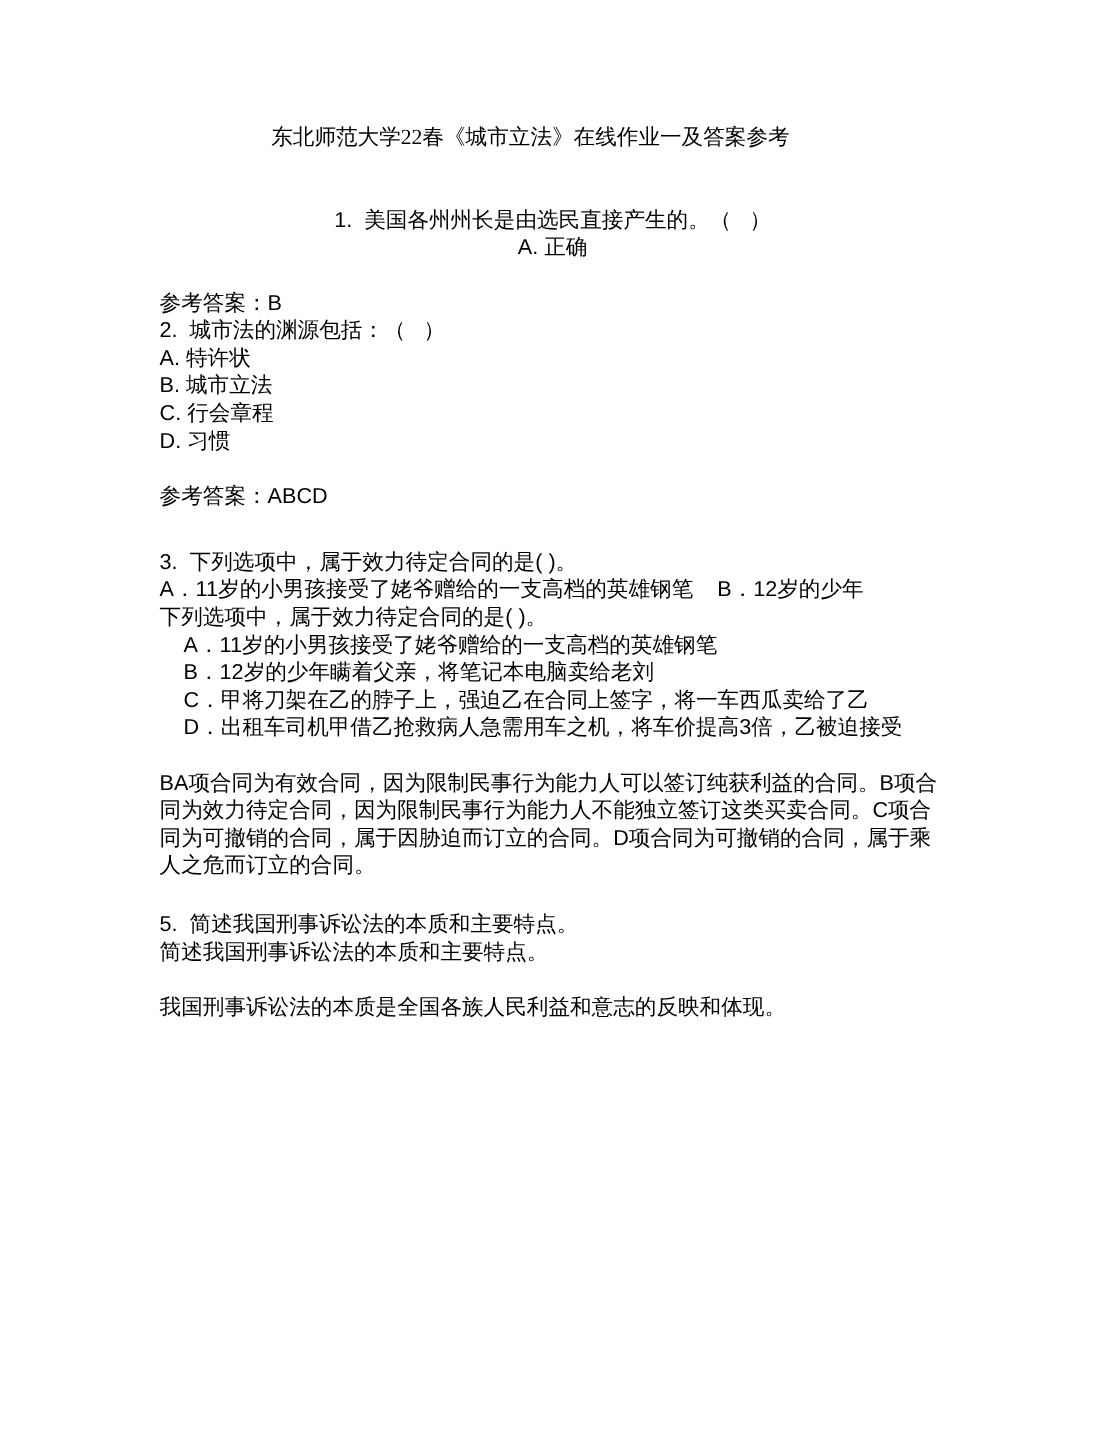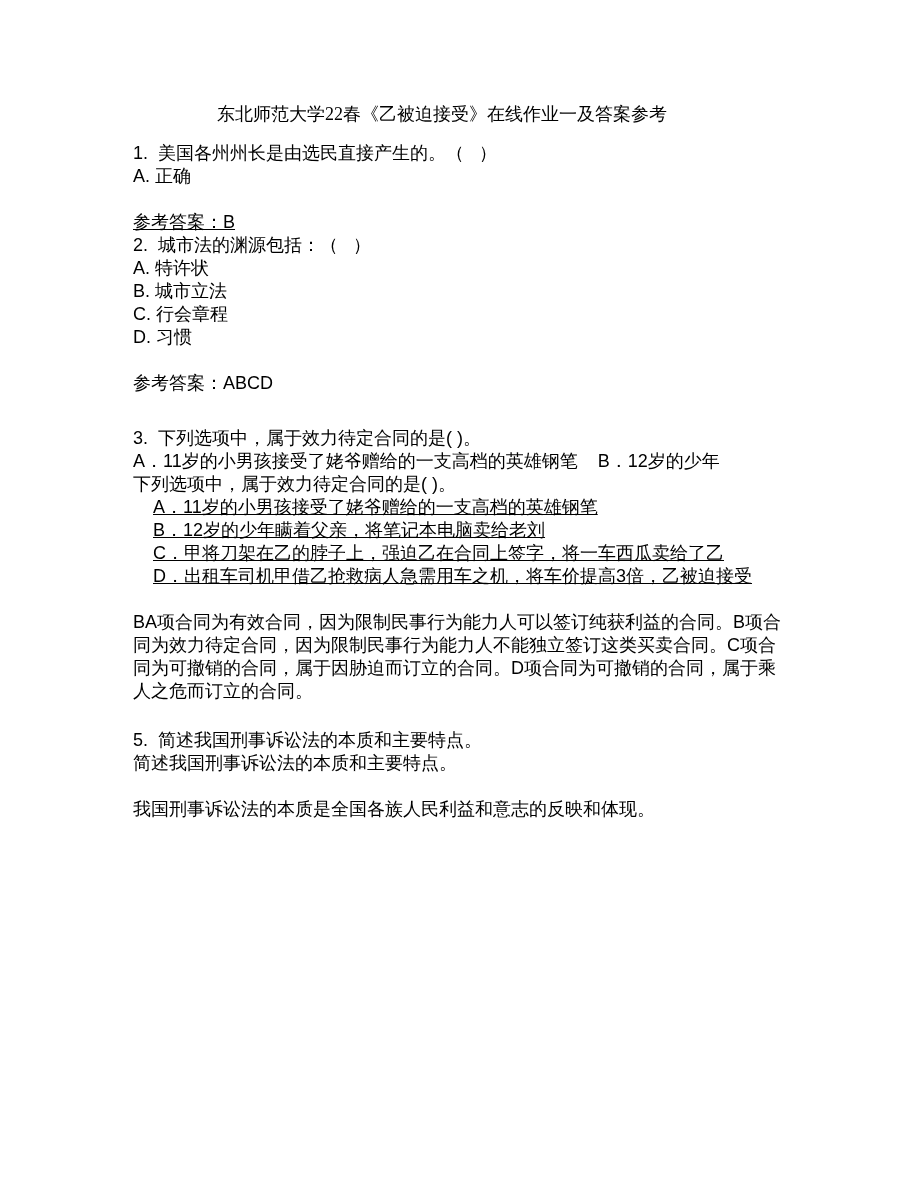--- a/index.html
+++ b/index.html
@@ -30,36 +30,36 @@
     font-weight: 400;
     font-size: 18px;
     line-height: 23px;
     text-align: center;
     margin: 0;
     padding-right: 37px; 
     white-space: pre-wrap;
     color: #000000;
   }
   section { margin: 0; padding: 0; }
-  .sec-q1   { margin-top: 16px; }
-  .ans-1    { margin-top: 23px; text-decoration: underline; }
+  .sec-q1   { margin-top: 46px; text-align: center; }
+  .ans-1    { margin-top: 23px; }
   .sec-q2   { }
   .ans-2    { margin-top: 23px; }
   .sec-q3   { margin-top: 32px; }
   .para-expl{ margin-top: 23px; }
   .sec-q4   { margin-top: 26px; }
   .sec-final{ margin-top: 23px; }
-  .indent   { padding-left: 20px; text-decoration: underline; }
+  .indent   { padding-left: 20px; }
 </style>
 </head>
 <body>
 
 <div class="page">
 
-  <h1 class="title">东北师范大学22春《乙被迫接受》在线作业一及答案参考</h1>
+  <h1 class="title">东北师范大学22春《城市立法》在线作业一及答案参考</h1>
 
   <section class="sec-q1">
     <p class="line">1.  美国各州州长是由选民直接产生的。（   ）</p>
     <p class="line">A. 正确</p>
   </section>
   <p class="line ans-1">参考答案：B</p>
 
   <section class="sec-q2">
     <p class="line">2.  城市法的渊源包括：（   ）</p>
     <p class="line">A. 特许状</p>

